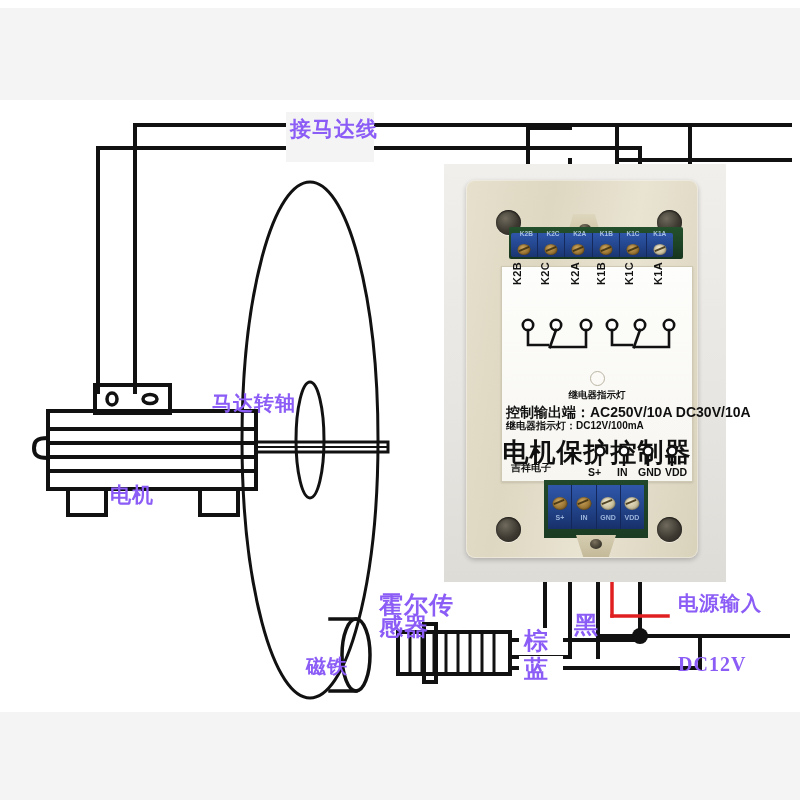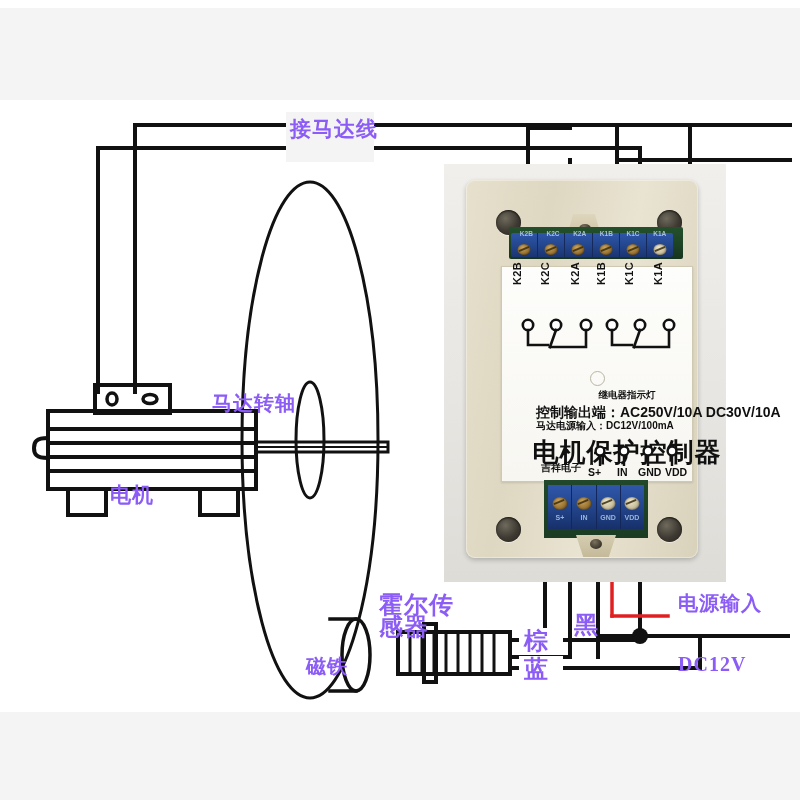--- a/index.html
+++ b/index.html
@@ -209,21 +209,20 @@
     border-radius: 50%;
     border: 1.6px solid #b9b4a3;
     background: #fbfaf6;
   }
   .lbl-spec {
     position: absolute;
     font-family: "Liberation Sans", "DejaVu Sans", sans-serif;
     color: #101010;
     font-weight: 700;
     white-space: nowrap;
-    padding-left: 30px;
   }
   #spec-led   { left: 0; top: 122px; width: 190px; text-align: center; font-size: 9.5px; }
   #spec-out   { left: 4px; top: 137px; font-size: 14px; }
   #spec-in    { left: 4px; top: 152px; font-size: 10px; }
   #title-cn   { left: 0; top: 168px; width: 190px; text-align: center; font-size: 26px; letter-spacing: 1px; }
   #brand      { left: 9px; top: 194px; font-size: 10px; font-weight: 700; }
   .pin-label {
     position: absolute;
     font-size: 10.5px;
     font-weight: 700;
@@ -484,21 +483,21 @@
         <div class="relay-label" style="left:49px; top:6px;">K2C</div>
         <div class="relay-label" style="left:79px; top:6px;">K2A</div>
         <div class="relay-label" style="left:105px;top:6px;">K1B</div>
         <div class="relay-label" style="left:133px;top:6px;">K1C</div>
         <div class="relay-label" style="left:162px;top:6px;">K1A</div>
 
         <div id="led-dot"></div>
 
         <div class="lbl-spec" id="spec-led">继电器指示灯</div>
         <div class="lbl-spec" id="spec-out">控制输出端：AC250V/10A   DC30V/10A</div>
-        <div class="lbl-spec" id="spec-in">马达电源输入：DC12V/100mA</div>
+        <div class="lbl-spec" id="spec-in">继电器指示灯：DC12V/100mA</div>
         <div class="lbl-spec" id="title-cn">电机保护控制器</div>
         <div class="lbl-spec" id="brand">吉祥电子</div>
 
         <svg class="relay-sym" style="left:88px;top:178px;width:100px;height:24px;" viewBox="0 0 100 24">
           <g stroke="#111111" stroke-width="2.4" fill="none">
             <circle cx="10" cy="6" r="4.4" fill="#ffffff"></circle>
               <path d="M10,10.5 L10,21"></path>
             <circle cx="34" cy="6" r="4.4" fill="#ffffff"></circle>
               <path d="M34,10.5 L34,21"></path>
             <circle cx="58" cy="6" r="4.4" fill="#ffffff"></circle>

